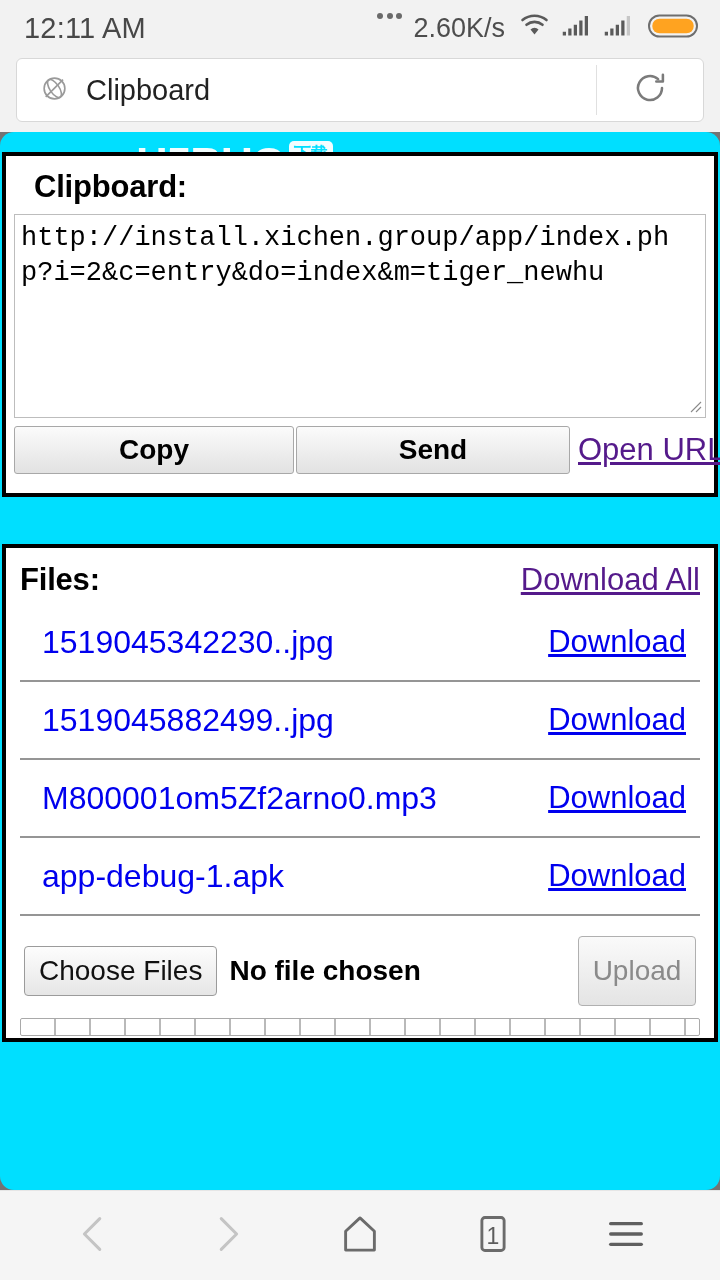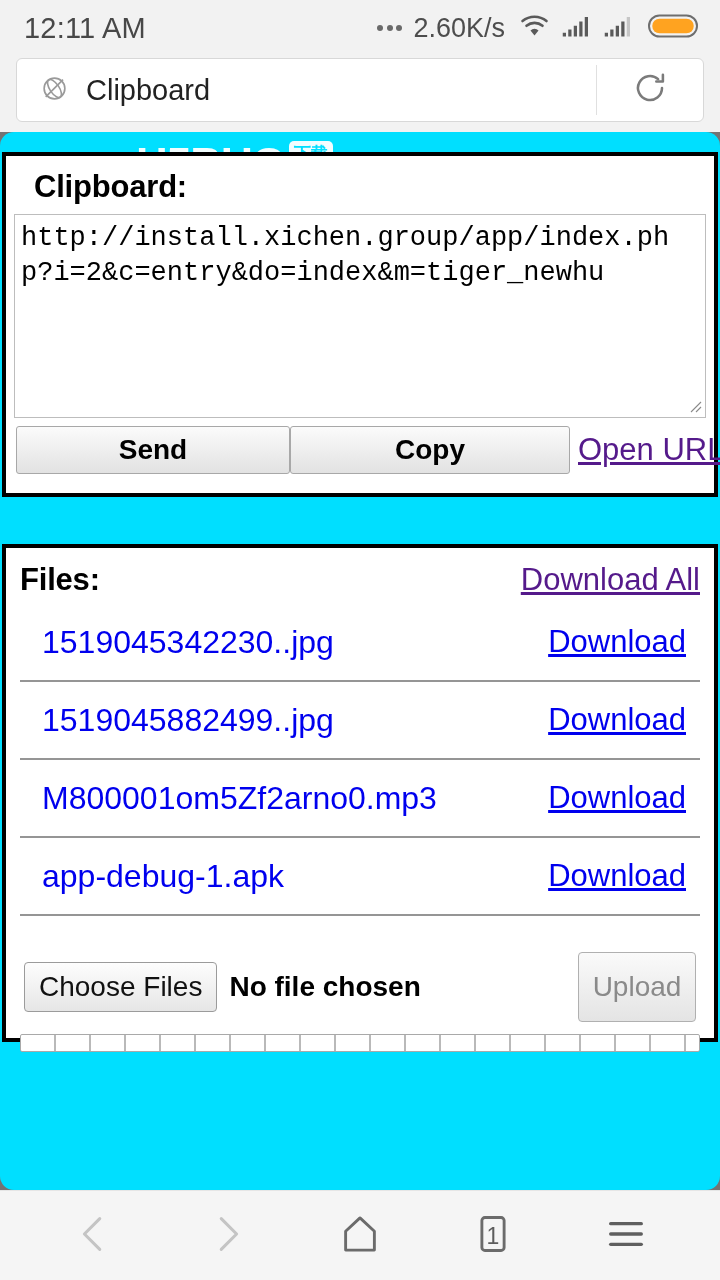--- a/index.html
+++ b/index.html
@@ -35,21 +35,21 @@
     color: #4a4a4a;
   }
   .status-time {
     font-size: 29px;
     letter-spacing: 0.2px;
     color: #484848;
   }
   .status-right {
     margin-left: auto;
     display: flex;
-    align-items: center;
+    align-items: flex-start;
     gap: 11px;
   }
   .dots-icon {
     display: flex;
     align-items: center;
     gap: 3.5px;
   }
   .dots-icon i {
     display: block;
     width: 6px; height: 6px;
@@ -258,21 +258,21 @@
     color: #0000ee;
     font-size: 32px;
     padding-left: 22px;
     white-space: nowrap;
   }
   .file-dl { padding-right: 14px; }
 
   .upload-row {
     display: flex;
     align-items: center;
-    padding: 36px 18px 0 18px;
+    padding: 20px 18px 0 18px;
   }
   .choose-btn {
     height: 50px;
     border: 1px solid #9b9b9b;
     border-radius: 4px;
     background: linear-gradient(#fdfdfd, #e6e6e6);
     font-family: "Liberation Sans", sans-serif;
     font-size: 28px;
     color: #111;
     padding: 0 14px;
@@ -433,22 +433,22 @@
         <textarea class="clip-textarea" style="">http://install.xichen.group/app/index.php?i=2&amp;c=entry&amp;do=index&amp;m=tiger_newhu</textarea>
         <span class="resize-grip">
           <svg viewBox="0 0 16 16" width="16" height="16">
             <line x1="15" y1="5" x2="5" y2="15" stroke="#8a8a8a" stroke-width="1.1"></line>
             <line x1="15" y1="10" x2="10" y2="15" stroke="#8a8a8a" stroke-width="1.1"></line>
           </svg>
         </span>
       </div>
 
       <div class="btn-row">
+        <button class="push-btn" id="copy-btn">Copy</button>
         <button class="push-btn" id="send-btn">Send</button>
-        <button class="push-btn" id="copy-btn">Copy</button>
         <a class="link" id="open-url-link">Open URL</a>
       </div>
     </div>
 
     <div class="card" id="files-card">
       <div class="files-head">
         <span class="card-title">Files:</span>
         <a class="link" id="download-all-link">Download All</a>
       </div>
 

